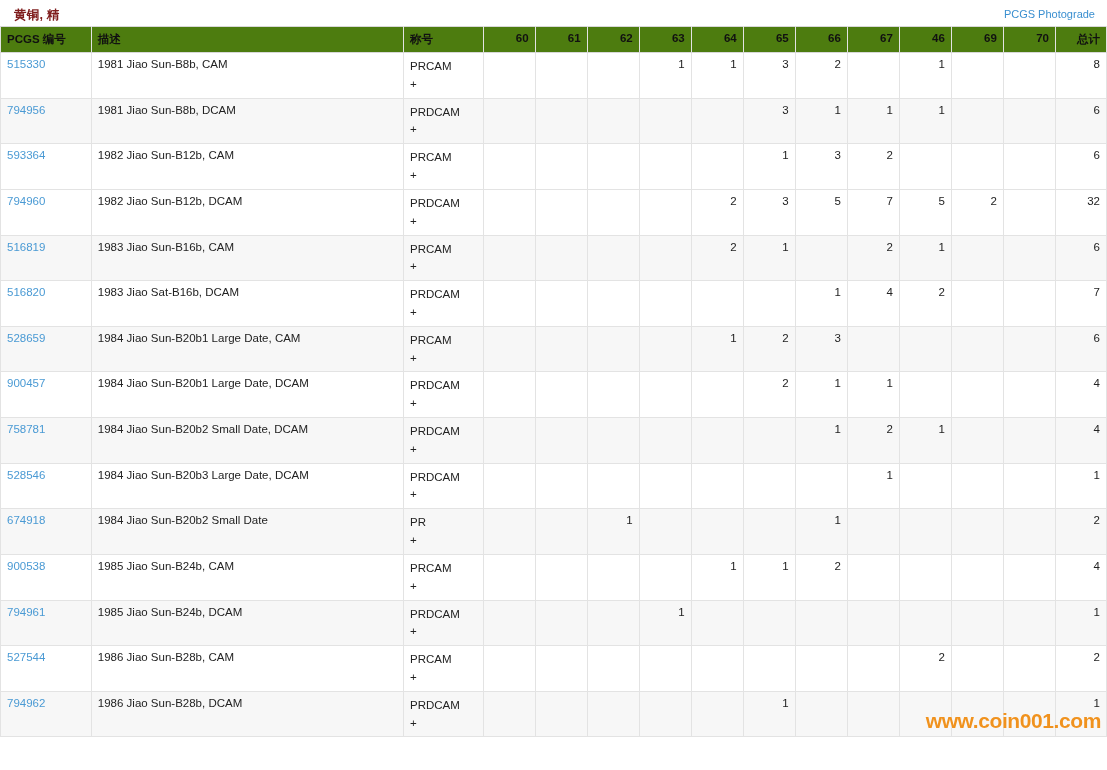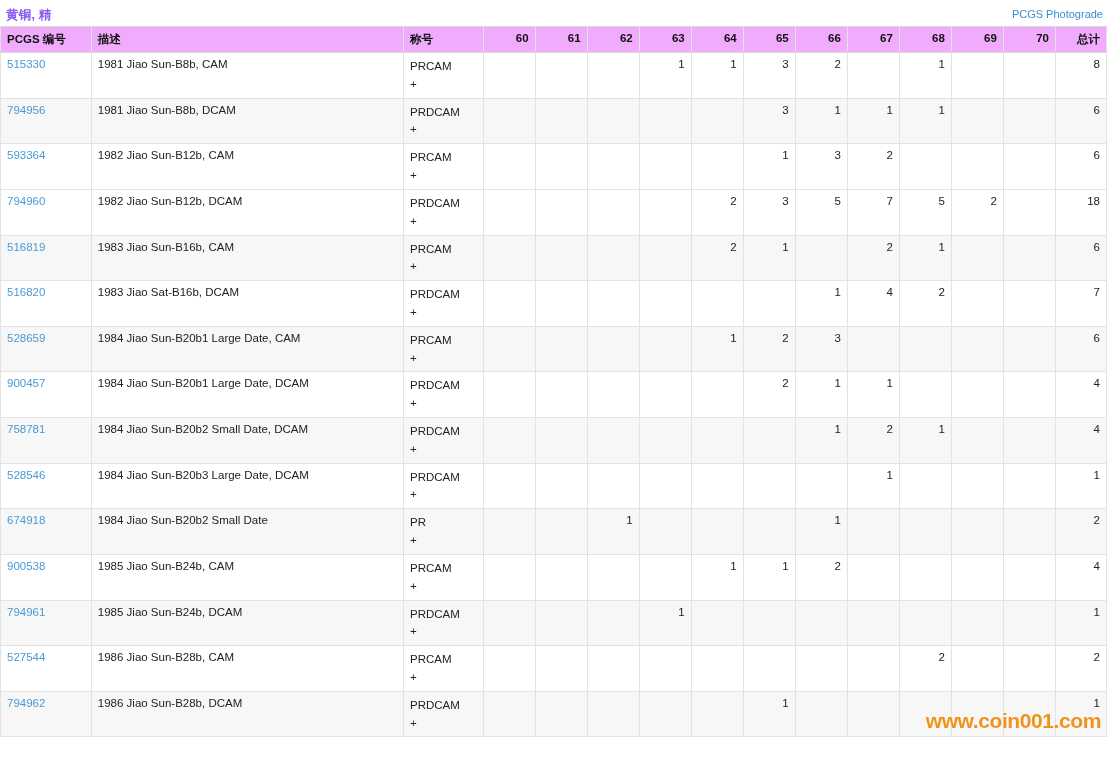--- a/index.html
+++ b/index.html
@@ -14,26 +14,27 @@
 
   
   .topbar {
     position: relative;
     height: 26px;
     padding: 5px 0 0 6px;
   }
   .page-title {
     font-size: 12.5px;
     font-weight: bold;
-    color: #8b5cf6;
+    color: #7f1d1d;
     letter-spacing: 0.2px;
+    margin-left: 8px;
   }
   .photograde-link {
     position: absolute;
-    right: 4px;
+    right: 12px;
     top: 8px;
     font-size: 11px;
     color: #3a8fd0;
     text-decoration: none;
     white-space: nowrap;
   }
 
   
   table.grid {
     border-collapse: collapse;
@@ -41,21 +42,21 @@
     table-layout: fixed;
   }
   table.grid th, table.grid td {
     border: 1px solid #e3e3e3;
     font-size: 11.5px;
     color: #222222;
     vertical-align: top;
     padding: 5px 6px 4px 6px;
   }
   table.grid thead th {
-    background: #f0abfc;
+    background: #4d7c0f;
     font-weight: bold;
     font-size: 11.5px;
     color: #111111;
     height: 24px;
     padding-top: 5px;
     padding-bottom: 5px;
     border-top: 1px solid #d8d8d8;
     border-bottom: 1px solid #d8d8d8;
     white-space: nowrap;
   }
@@ -131,21 +132,21 @@
         <th class="desc">描述</th>
         <th class="desig">称号</th>
         <th class="num">60</th>
         <th class="num">61</th>
         <th class="num">62</th>
         <th class="num">63</th>
         <th class="num">64</th>
         <th class="num">65</th>
         <th class="num">66</th>
         <th class="num">67</th>
-        <th class="num">68</th>
+        <th class="num">46</th>
         <th class="num">69</th>
         <th class="num">70</th>
         <th class="total">总计</th>
       </tr>
     </thead>
     <tbody id="table-body">
         <tr>
           <td class="cert"><a href="#">515330</a></td>
           <td class="desc">1981 Jiao Sun-B8b, CAM</td>
           <td class="desig"><span>PRCAM</span><span class="plus">+</span></td>
@@ -204,21 +205,21 @@
           <td class="num"></td>
           <td class="num"></td>
           <td class="num"></td>
           <td class="num">2</td>
           <td class="num">3</td>
           <td class="num">5</td>
           <td class="num">7</td>
           <td class="num">5</td>
           <td class="num">2</td>
           <td class="num"></td>
-          <td class="total">18</td>
+          <td class="total">32</td>
         </tr>
         <tr class="alt">
           <td class="cert"><a href="#">516819</a></td>
           <td class="desc">1983 Jiao Sun-B16b, CAM</td>
           <td class="desig"><span>PRCAM</span><span class="plus">+</span></td>
           <td class="num"></td>
           <td class="num"></td>
           <td class="num"></td>
           <td class="num"></td>
           <td class="num">2</td>

